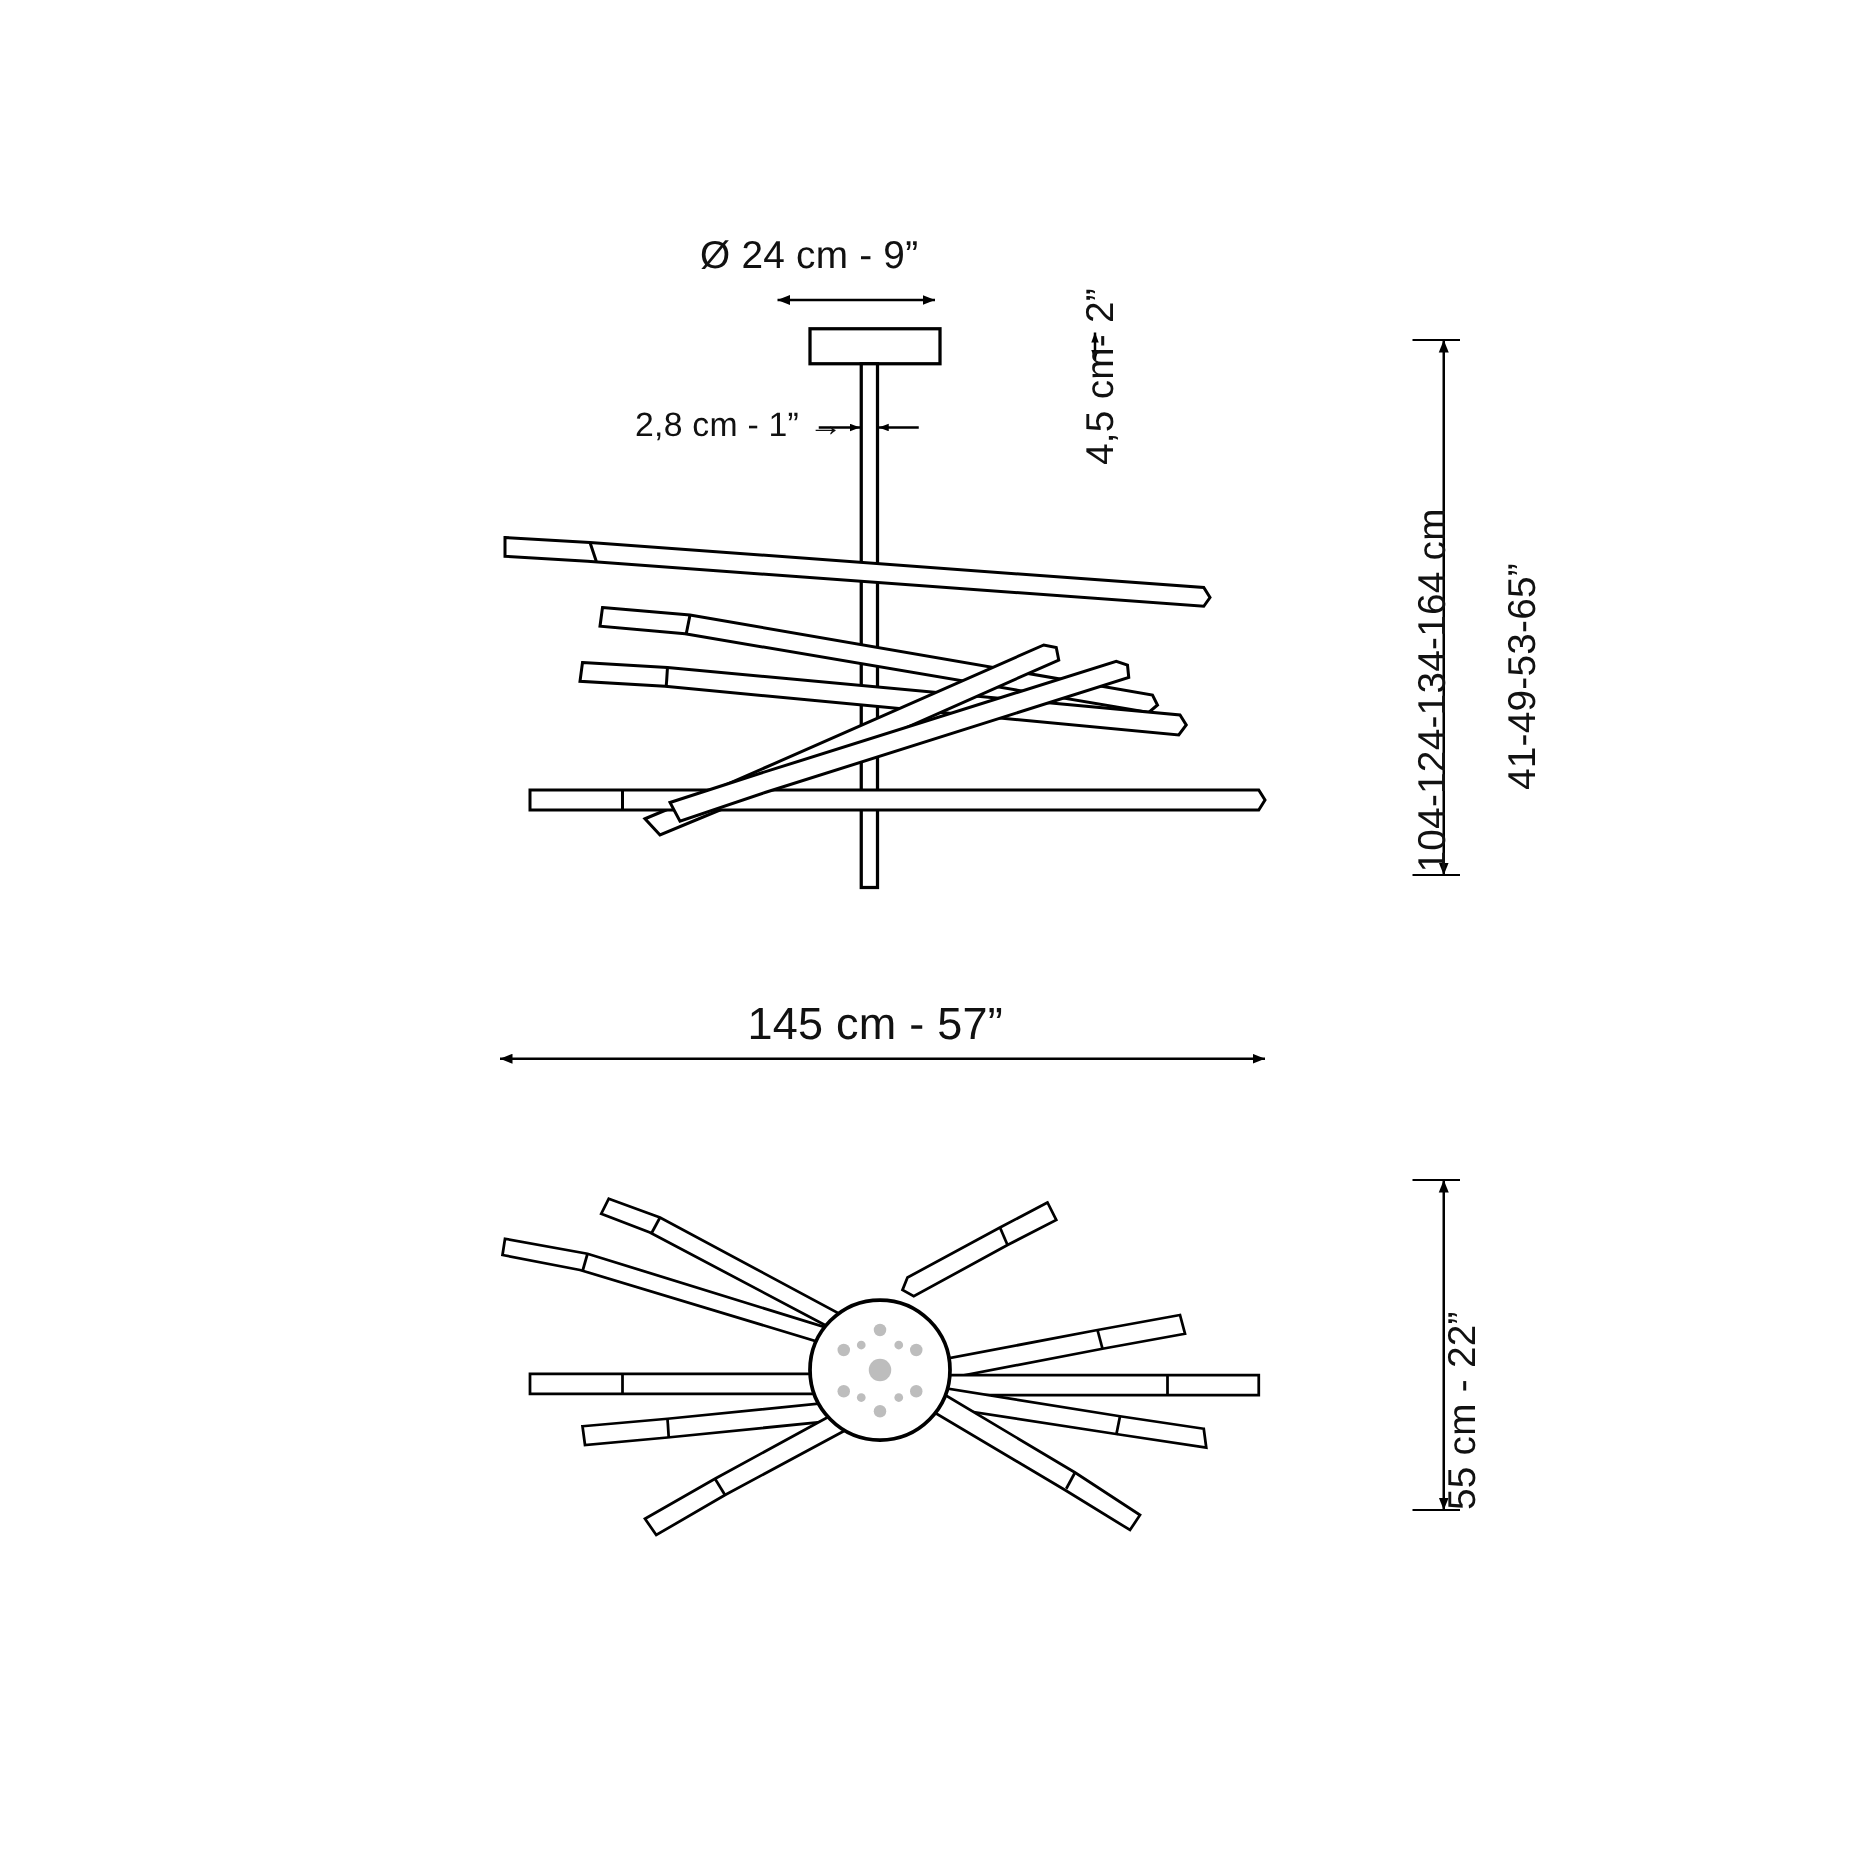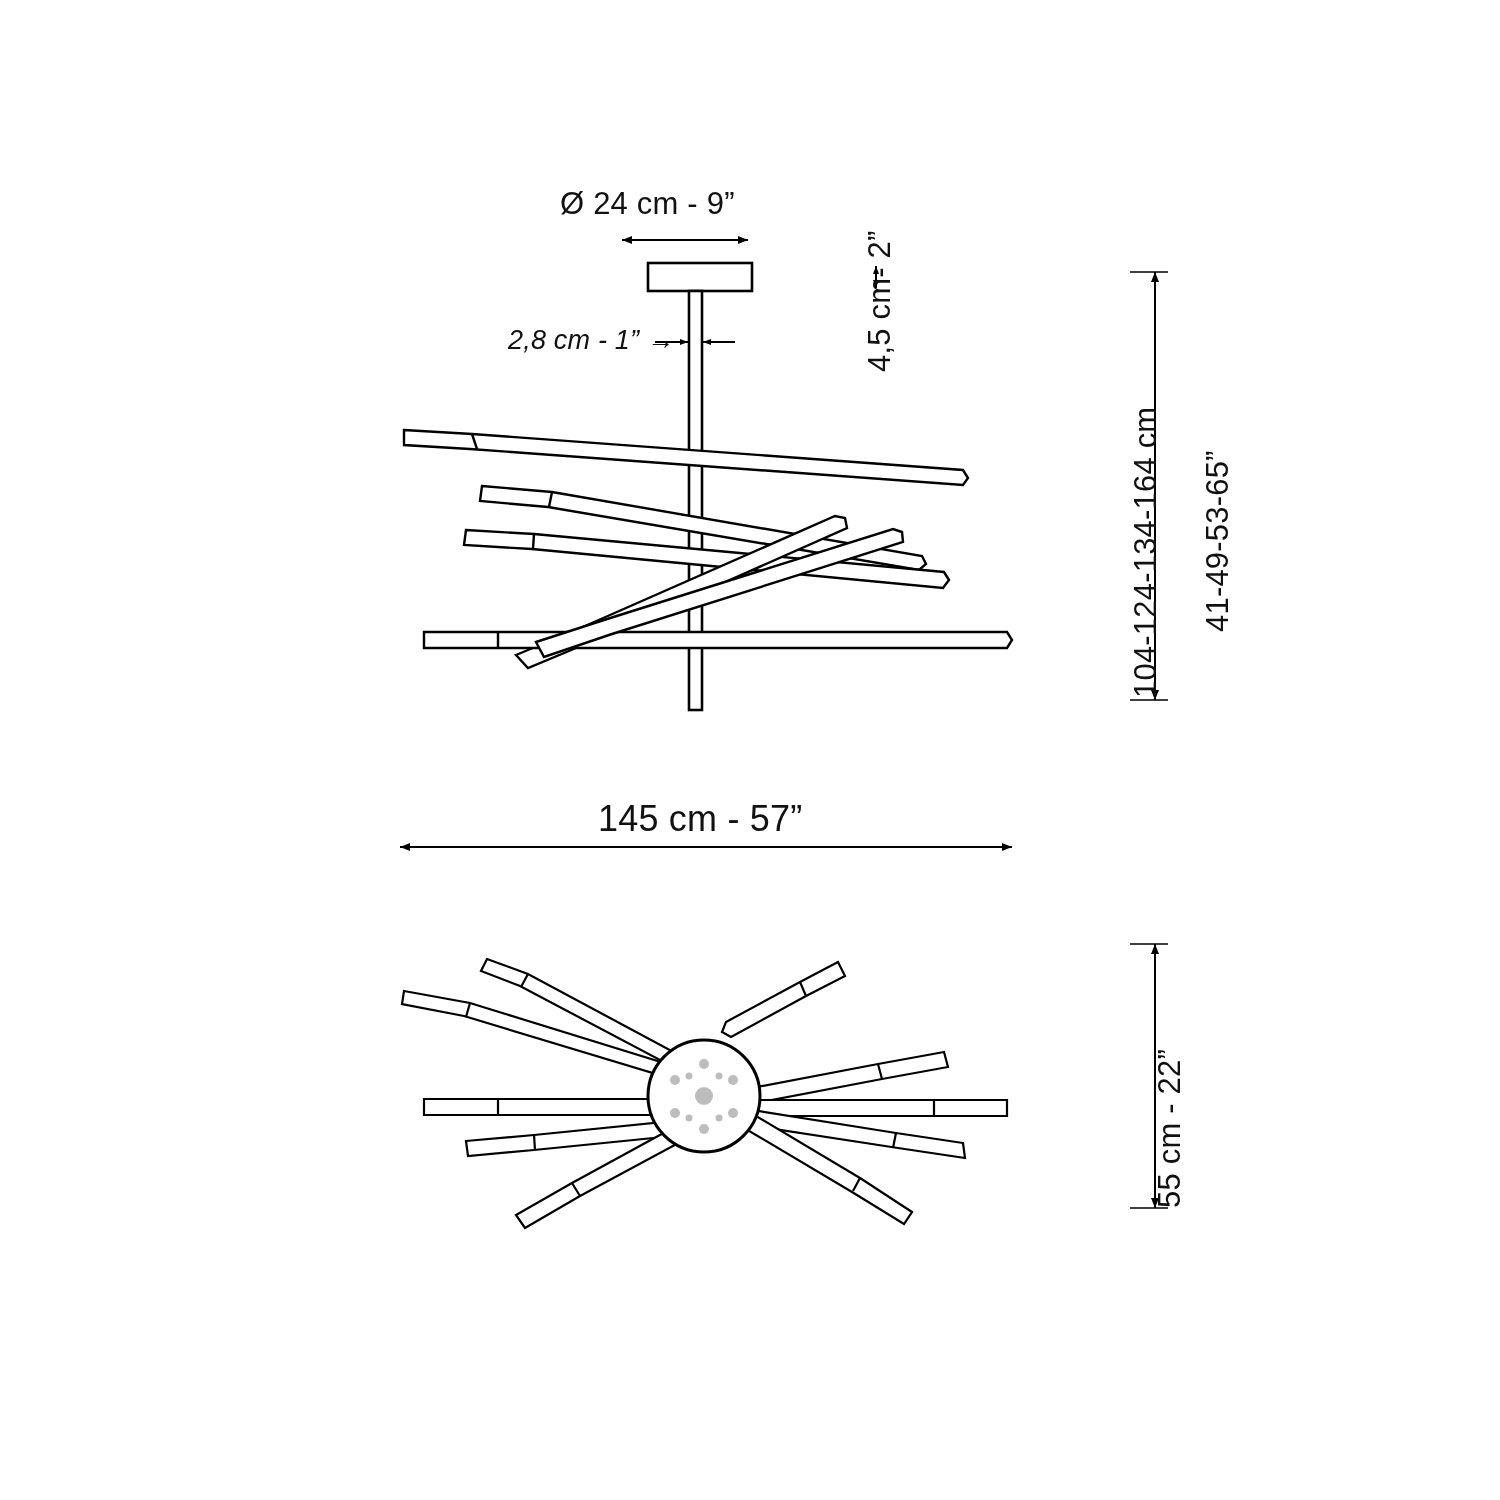--- a/index.html
+++ b/index.html
@@ -49,21 +49,20 @@
     transform: rotate(-90deg);
     transform-origin: left top;
     
     left: 862px;
     top: 372px;
   }
   #label-stem {
     left: 508px;
     top: 325px;
     font-size: 27px;
-    font-style: italic;
   }
   #label-drop-cm {
     left: 1098px;
     top: 322px;
     font-size: 31px;
     transform: rotate(-90deg);
     transform-origin: left top;
     left: 1128px;
     top: 698px;
   }

